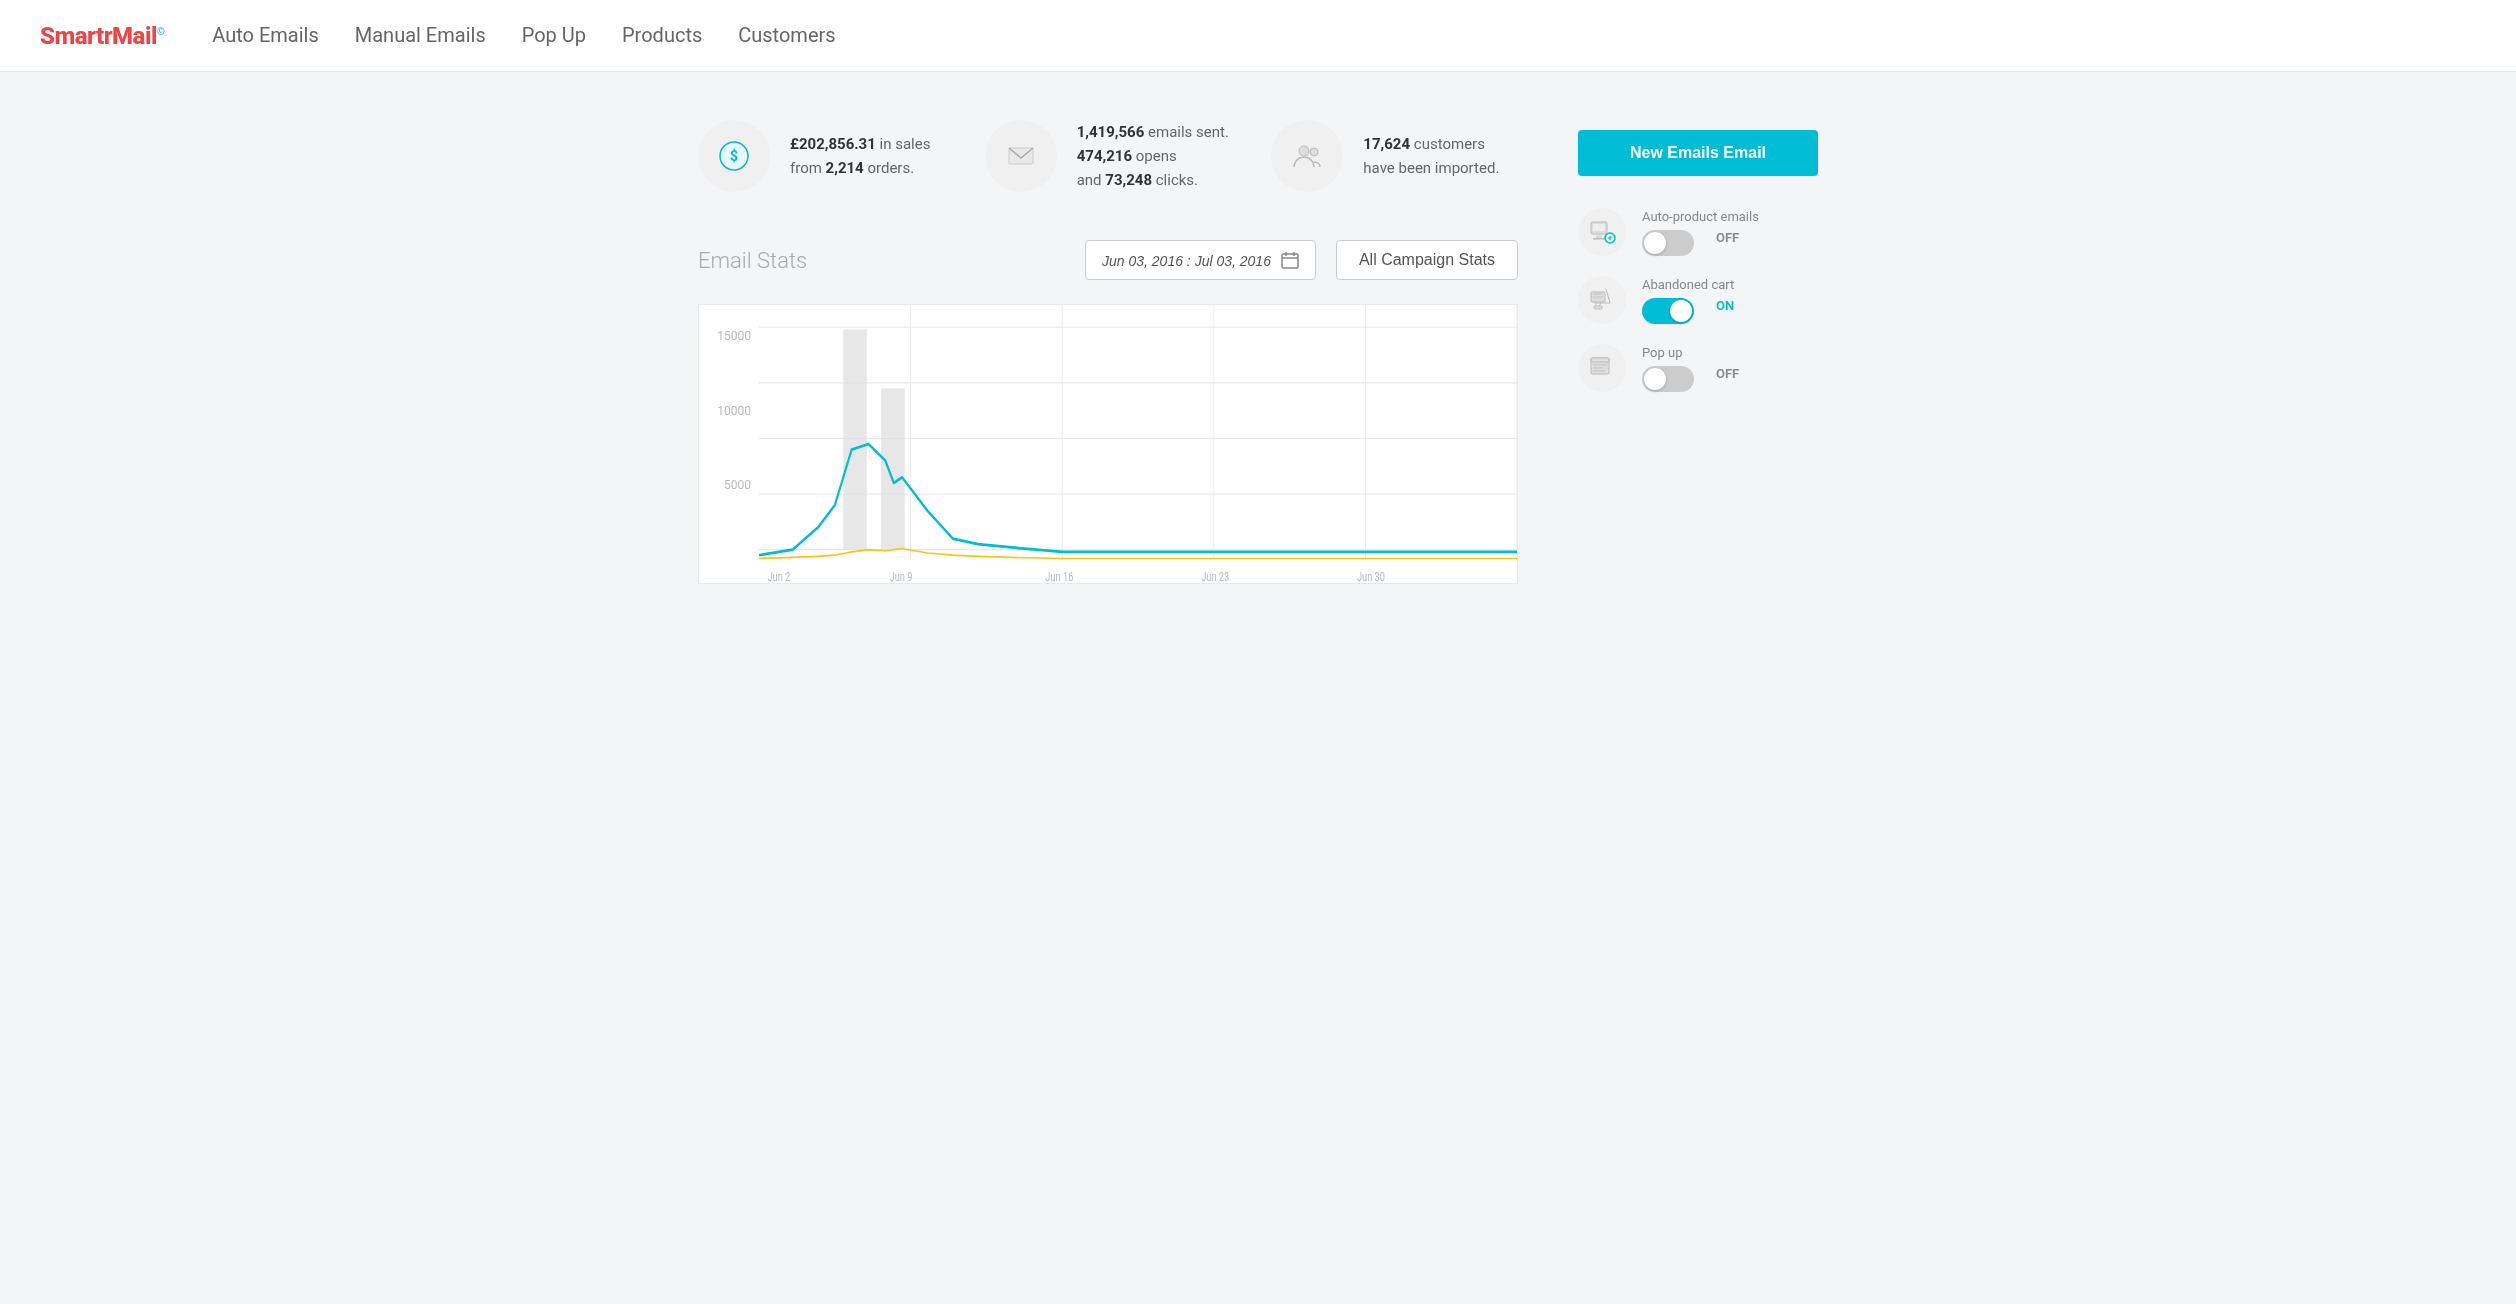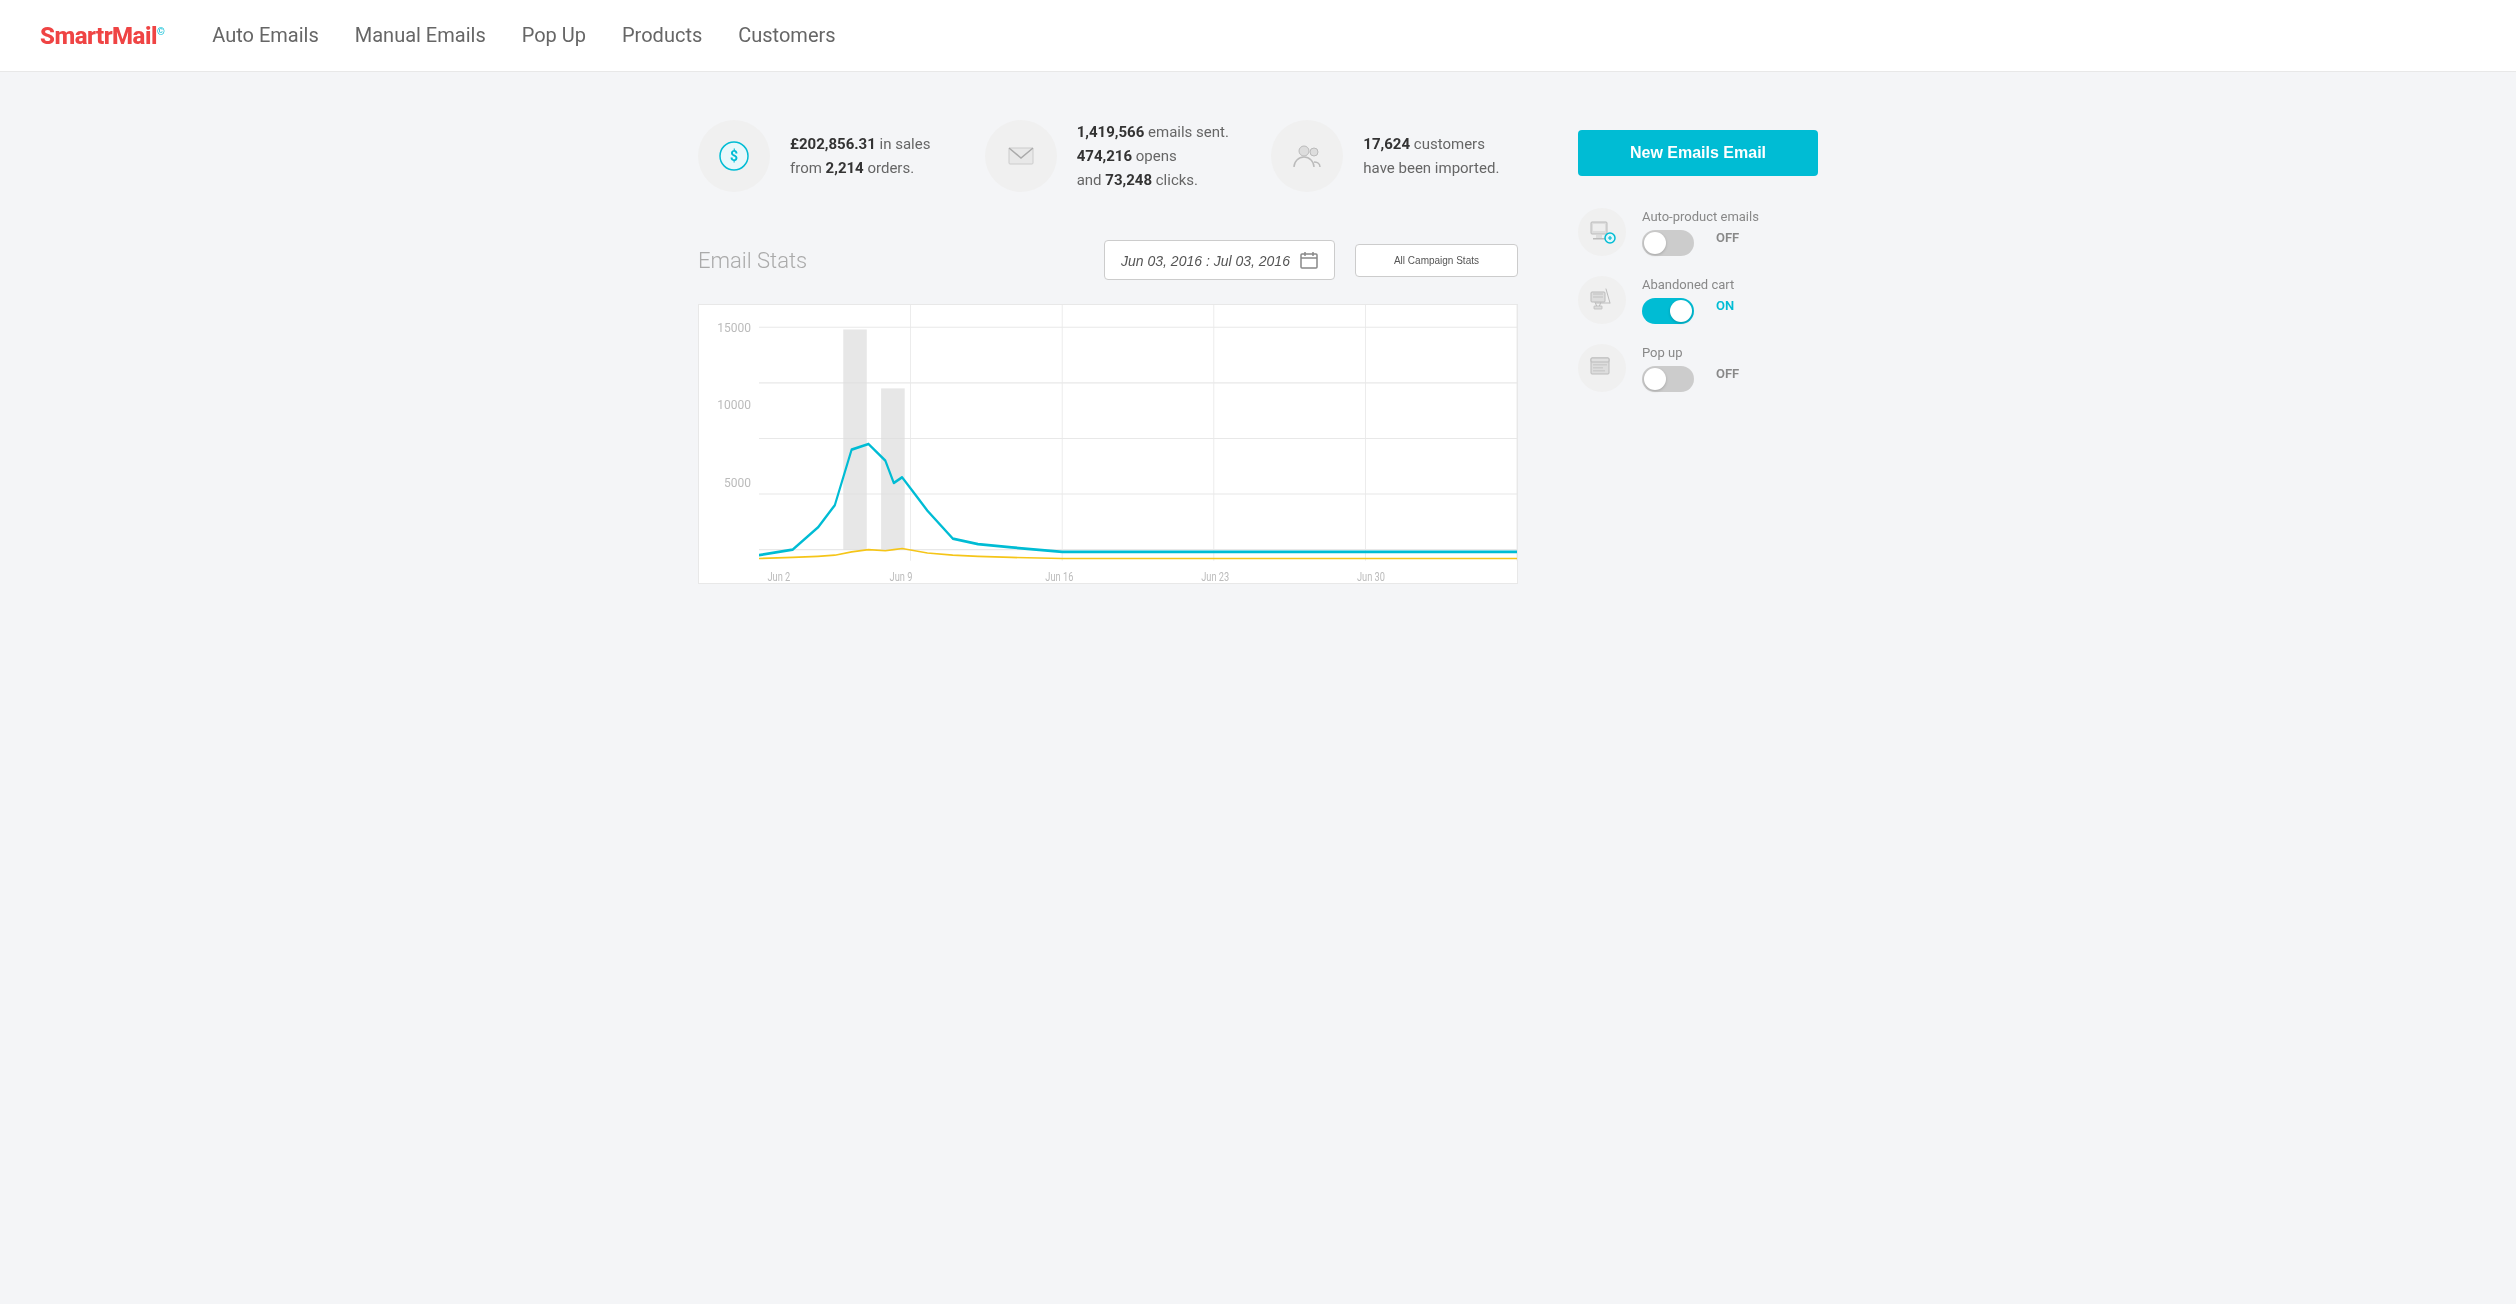--- a/index.html
+++ b/index.html
@@ -107,37 +107,37 @@
       border-radius: 4px;
       font-size: 14px;
       color: #555;
       cursor: pointer;
       font-style: italic;
     }
     .date-picker-btn svg { width: 18px; height: 18px; color: #888; }
     .all-campaign-btn {
       border: 1.5px solid #ccc;
       background: #fff;
-      padding: 10px 38px;
+      padding: 10px 22px;
       border-radius: 4px;
-      font-size: 10px;
+      font-size: 16px;
       color: #555;
       cursor: pointer;
       white-space: nowrap;
     }
     .chart-area {
       position: relative;
       height: 280px;
       background: #fff;
       border: 1px solid #e8e8e8;
     }
     .chart-y-labels {
       position: absolute;
       left: 0;
-      top: 8px;
+      top: 16px;
       bottom: 30px;
       width: 60px;
       display: flex;
       flex-direction: column;
       justify-content: space-between;
       padding: 8px 8px 0 0;
     }
     .chart-y-label {
       font-size: 12px;
       color: #bbb;

